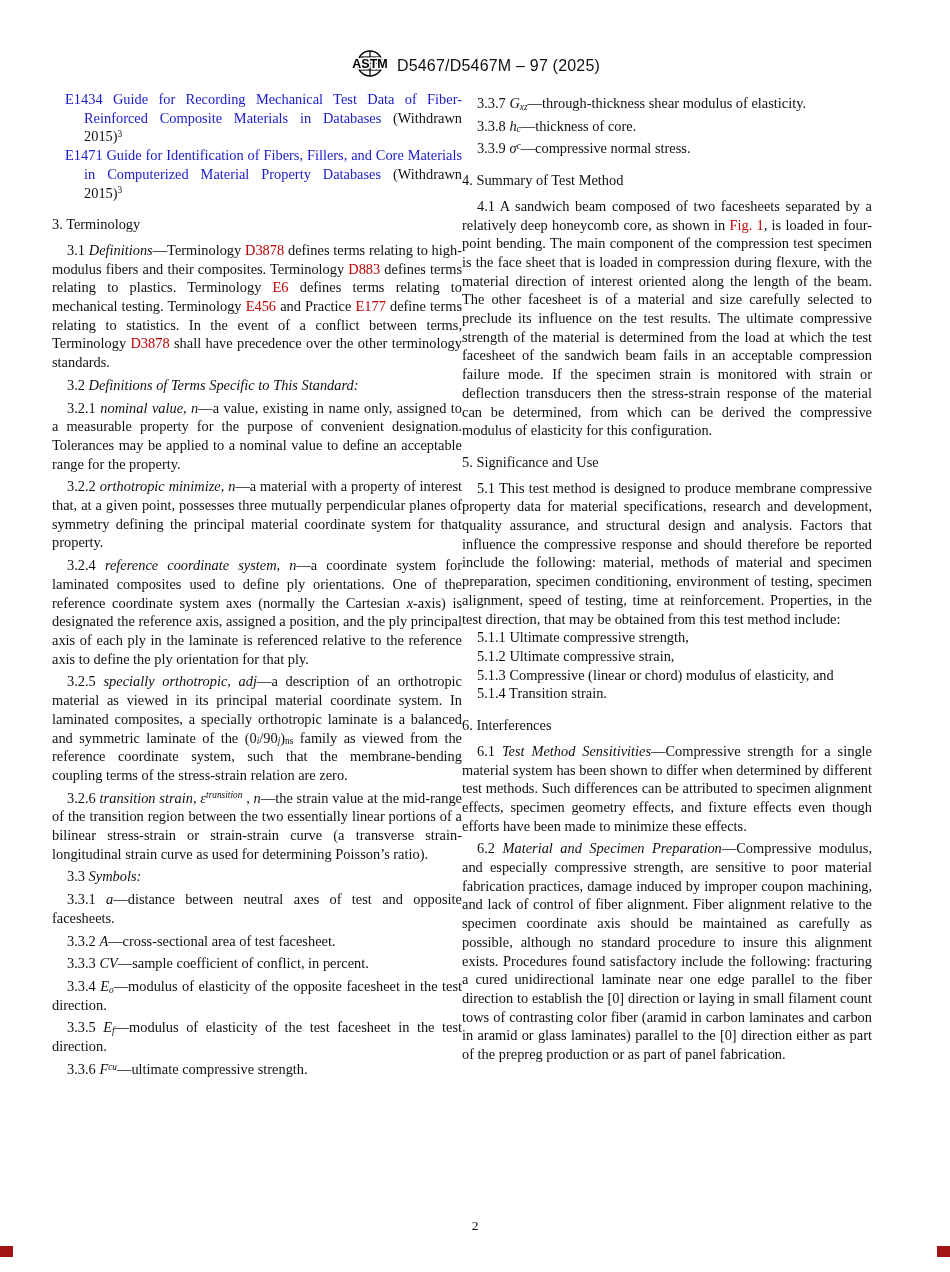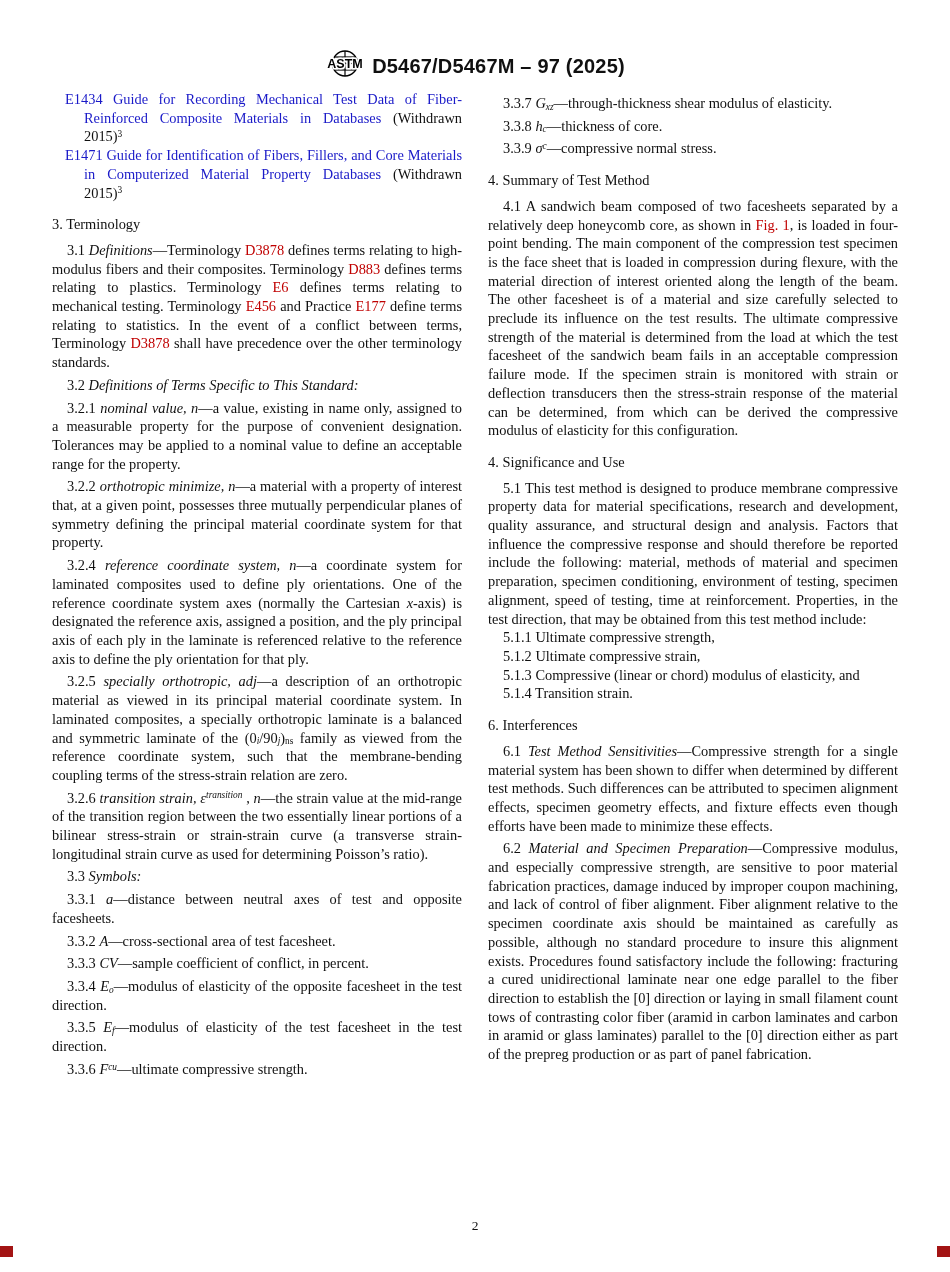--- a/index.html
+++ b/index.html
@@ -20,30 +20,29 @@
     top: 50px;
     left: 0;
     width: 100%;
     display: flex;
     align-items: center;
     justify-content: center;
     gap: 7px;
   }
   .doc-code {
     font-family: "Liberation Sans", sans-serif;
-    font-weight: 700;
-    font-size: 20px;
+    font-weight: 400;
+    font-size: 16px;
     letter-spacing: 0.2px;
   }
   .content {
     position: absolute;
     top: 90px;
     left: 52px;
     display: flex;
-    gap: 26px;
   }
   .col { width: 410px; }
   .sec-heading { font-weight: 400; margin: 13px 0 7px; }
   p { margin: 0; }
   .para { margin-top: 4px; text-indent: 15px; text-align: justify; }
   .para.tight { margin-top: 0; }
   .ref { padding-left: 32px; text-indent: -19px; text-align: justify; }
   .it { font-style: italic; }
   .link-red { color: var(--link-red, #c00000); cursor: pointer; }
   .link-blue { color: var(--link-blue, #1a1ac8); cursor: pointer; }
@@ -106,21 +105,21 @@
         <p class="para"><span>3.3.4 </span><span class="it">E</span><sub class="it">o</sub><span>—modulus of elasticity of the opposite facesheet in the test direction.</span></p>
         <p class="para"><span>3.3.5 </span><span class="it">E</span><sub class="it">f</sub><span>—modulus of elasticity of the test facesheet in the test direction.</span></p>
         <p class="para"><span>3.3.6 </span><span class="it">F</span><sup class="it">cu</sup><span>—ultimate compressive strength.</span></p>
       </div>
     <div class="col">
         <p class="para"><span>3.3.7 </span><span class="it">G</span><sub class="it">xz</sub><span>—through-thickness shear modulus of elasticity.</span></p>
         <p class="para"><span>3.3.8 </span><span class="it">h</span><sub class="it">c</sub><span>—thickness of core.</span></p>
         <p class="para"><span>3.3.9 </span><span class="it">σ</span><sup class="it">c</sup><span>—compressive normal stress.</span></p>
         <div class="sec-heading">4. Summary of Test Method</div>
         <p class="para"><span>4.1 A sandwich beam composed of two facesheets separated by a relatively deep honeycomb core, as shown in </span><span class="link-red">Fig. 1</span><span>, is loaded in four-point bending. The main component of the compression test specimen is the face sheet that is loaded in compression during flexure, with the material direction of interest oriented along the length of the beam. The other facesheet is of a material and size carefully selected to preclude its influence on the test results. The ultimate compressive strength of the material is determined from the load at which the test facesheet of the sandwich beam fails in an acceptable compression failure mode. If the specimen strain is monitored with strain or deflection transducers then the stress-strain response of the material can be determined, from which can be derived the compressive modulus of elasticity for this configuration.</span></p>
-        <div class="sec-heading">4. Significance and Use</div>
+        <div class="sec-heading">5. Significance and Use</div>
         <p class="para"><span>5.1 This test method is designed to produce membrane compressive property data for material specifications, research and development, quality assurance, and structural design and analysis. Factors that influence the compressive response and should therefore be reported include the following: material, methods of material and specimen preparation, specimen conditioning, environment of testing, specimen alignment, speed of testing, time at reinforcement. Properties, in the test direction, that may be obtained from this test method include:</span></p>
         <p class="para tight"><span>5.1.1 Ultimate compressive strength,</span></p>
         <p class="para tight"><span>5.1.2 Ultimate compressive strain,</span></p>
         <p class="para tight"><span>5.1.3 Compressive (linear or chord) modulus of elasticity, and</span></p>
         <p class="para tight"><span>5.1.4 Transition strain.</span></p>
         <div class="sec-heading">6. Interferences</div>
         <p class="para"><span>6.1 </span><span class="it">Test Method Sensitivities</span><span>—Compressive strength for a single material system has been shown to differ when determined by different test methods. Such differences can be attributed to specimen alignment effects, specimen geometry effects, and fixture effects even though efforts have been made to minimize these effects.</span></p>
         <p class="para"><span>6.2 </span><span class="it">Material and Specimen Preparation</span><span>—Compressive modulus, and especially compressive strength, are sensitive to poor material fabrication practices, damage induced by improper coupon machining, and lack of control of fiber alignment. Fiber alignment relative to the specimen coordinate axis should be maintained as carefully as possible, although no standard procedure to insure this alignment exists. Procedures found satisfactory include the following: fracturing a cured unidirectional laminate near one edge parallel to the fiber direction to establish the [0] direction or laying in small filament count tows of contrasting color fiber (aramid in carbon laminates and carbon in aramid or glass laminates) parallel to the [0] direction either as part of the prepreg production or as part of panel fabrication.</span></p>
       </div>
   </main>

